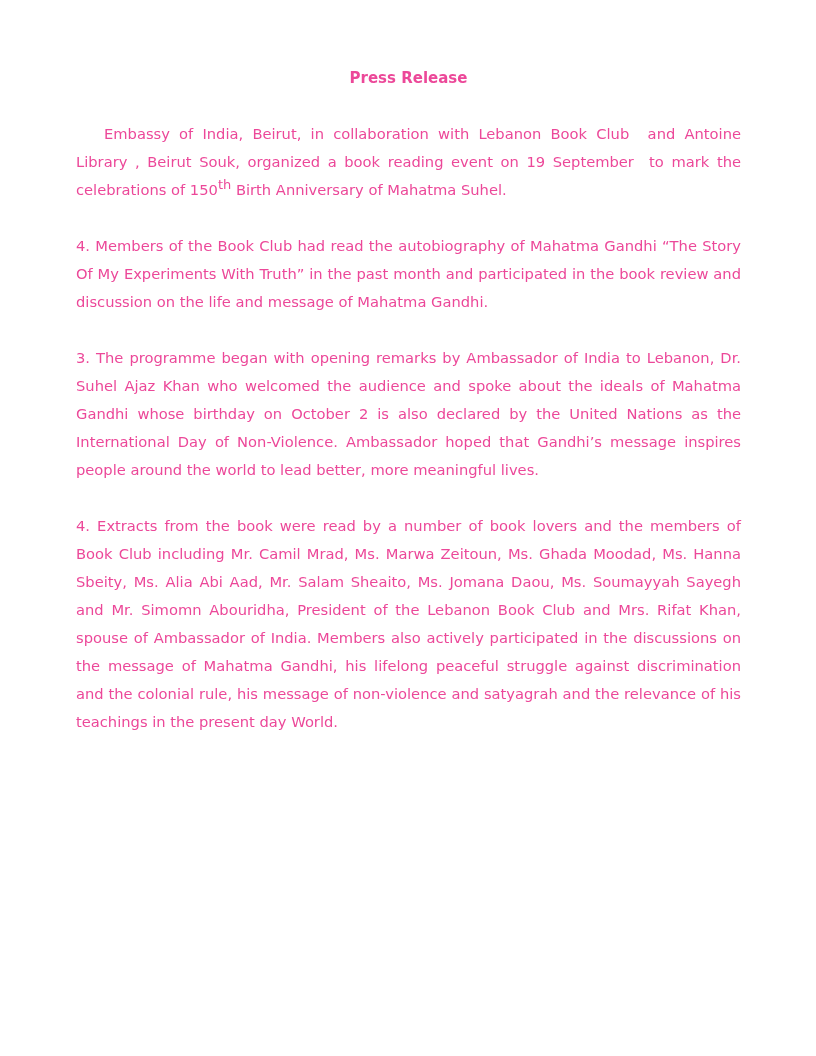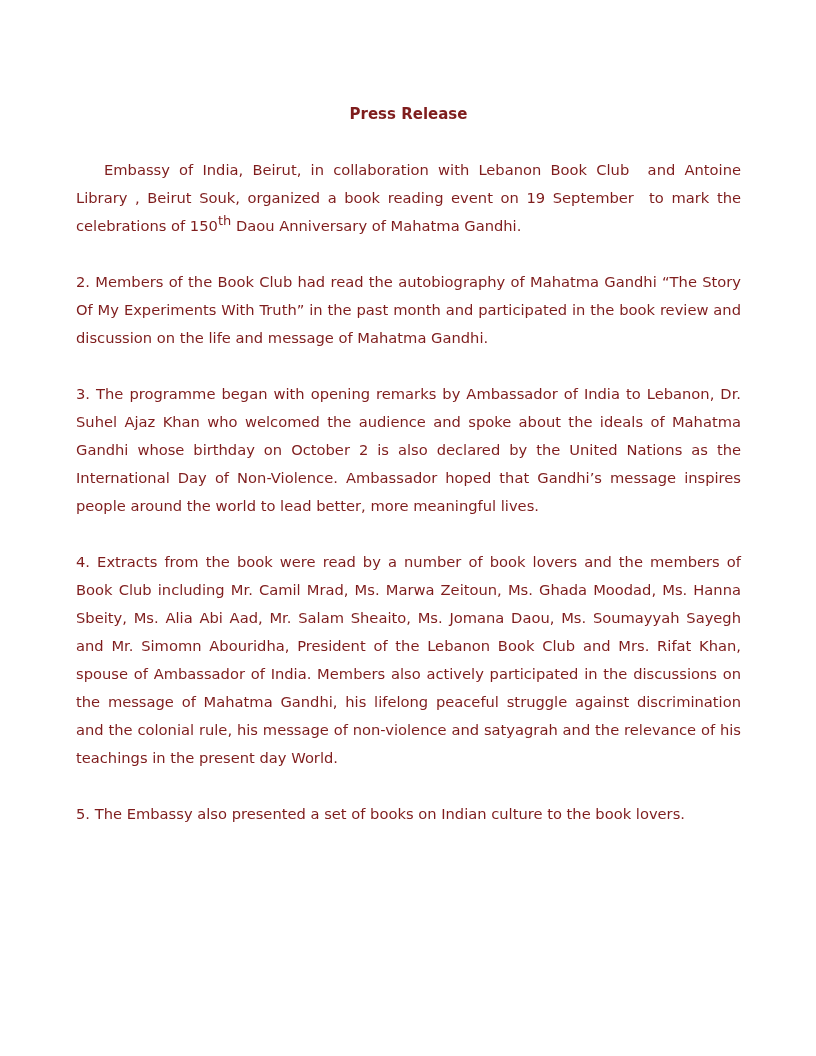--- a/index.html
+++ b/index.html
@@ -6,25 +6,25 @@
     margin: 0;
     padding: 0;
     background: #ffffff;
   }
   .page {
     position: relative;
     width: 816px;
     height: 1056px;
     box-sizing: border-box;
     background: #ffffff;
-    padding: 100px 75px 60px 76px;
+    padding: 64px 75px 60px 76px;
     font-family: "DejaVu Sans", sans-serif;
     font-size: 14.7px;
     line-height: 28px;
-    color: #7f1d1d;
+    color: #ec4899;
     overflow: hidden;
   }
   .doc-title {
     margin: 0 0 28px 0;
     text-align: center;
     font-size: 15px;
     font-weight: bold;
     line-height: 28px;
   }
   .para {
@@ -43,22 +43,21 @@
     line-height: 0;
     vertical-align: super;
   }
 </style>
 </head>
 <body>
 
 <div class="page">
   <h1 class="doc-title">Press Release</h1>
 
-  <p class="para first"><span>Embassy of India, Beirut, in collaboration with Lebanon Book Club  and Antoine Library , Beirut Souk, organized a book reading event on 19 September  to mark the celebrations of 150</span><sup class="sup">th</sup><span> Daou Anniversary of Mahatma Gandhi.</span></p>
+  <p class="para first"><span>Embassy of India, Beirut, in collaboration with Lebanon Book Club  and Antoine Library , Beirut Souk, organized a book reading event on 19 September  to mark the celebrations of 150</span><sup class="sup">th</sup><span> Birth Anniversary of Mahatma Suhel.</span></p>
 
-  <p class="para">2. Members of the Book Club had read the autobiography of Mahatma Gandhi “The Story Of My Experiments With Truth” in the past month and participated in the book review and discussion on the life and message of Mahatma Gandhi.</p>
+  <p class="para">4. Members of the Book Club had read the autobiography of Mahatma Gandhi “The Story Of My Experiments With Truth” in the past month and participated in the book review and discussion on the life and message of Mahatma Gandhi.</p>
 
   <p class="para">3. The programme began with opening remarks by Ambassador of India to Lebanon, Dr. Suhel Ajaz Khan who welcomed the audience and spoke about the ideals of Mahatma Gandhi whose birthday on October 2 is also declared by the United Nations as the International Day of Non-Violence. Ambassador hoped that Gandhi’s message inspires people around the world to lead better, more meaningful lives.</p>
 
   <p class="para">4. Extracts from the book were read by a number of book lovers and the members of Book Club including Mr. Camil Mrad, Ms. Marwa Zeitoun, Ms. Ghada Moodad, Ms. Hanna Sbeity, Ms. Alia Abi Aad, Mr. Salam Sheaito, Ms. Jomana Daou, Ms. Soumayyah Sayegh and Mr. Simomn Abouridha, President of the Lebanon Book Club and Mrs. Rifat Khan, spouse of Ambassador of India. Members also actively participated in the discussions on the message of Mahatma Gandhi, his lifelong peaceful struggle against discrimination and the colonial rule, his message of non-violence and satyagrah and the relevance of his teachings in the present day World.</p>
 
-  <p class="para">5. The Embassy also presented a set of books on Indian culture to the book lovers.</p>
 </div>
 
 </body></html>

